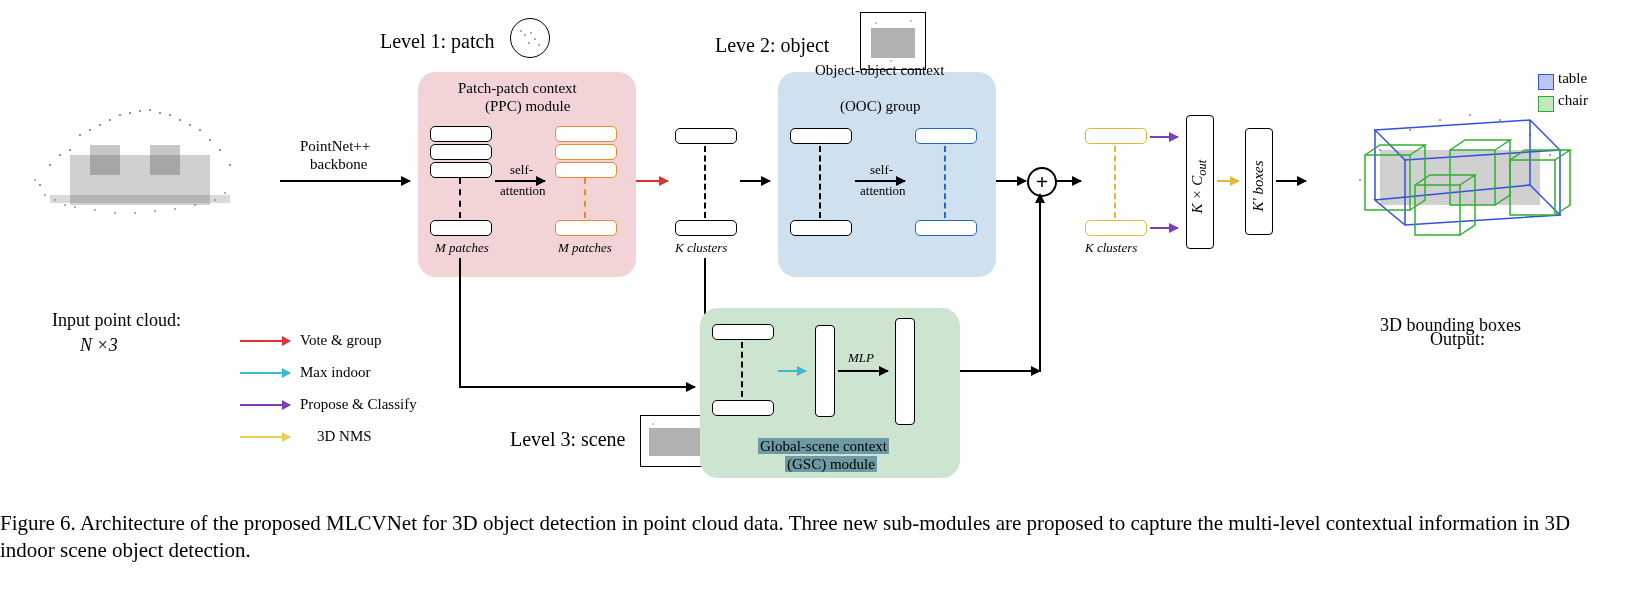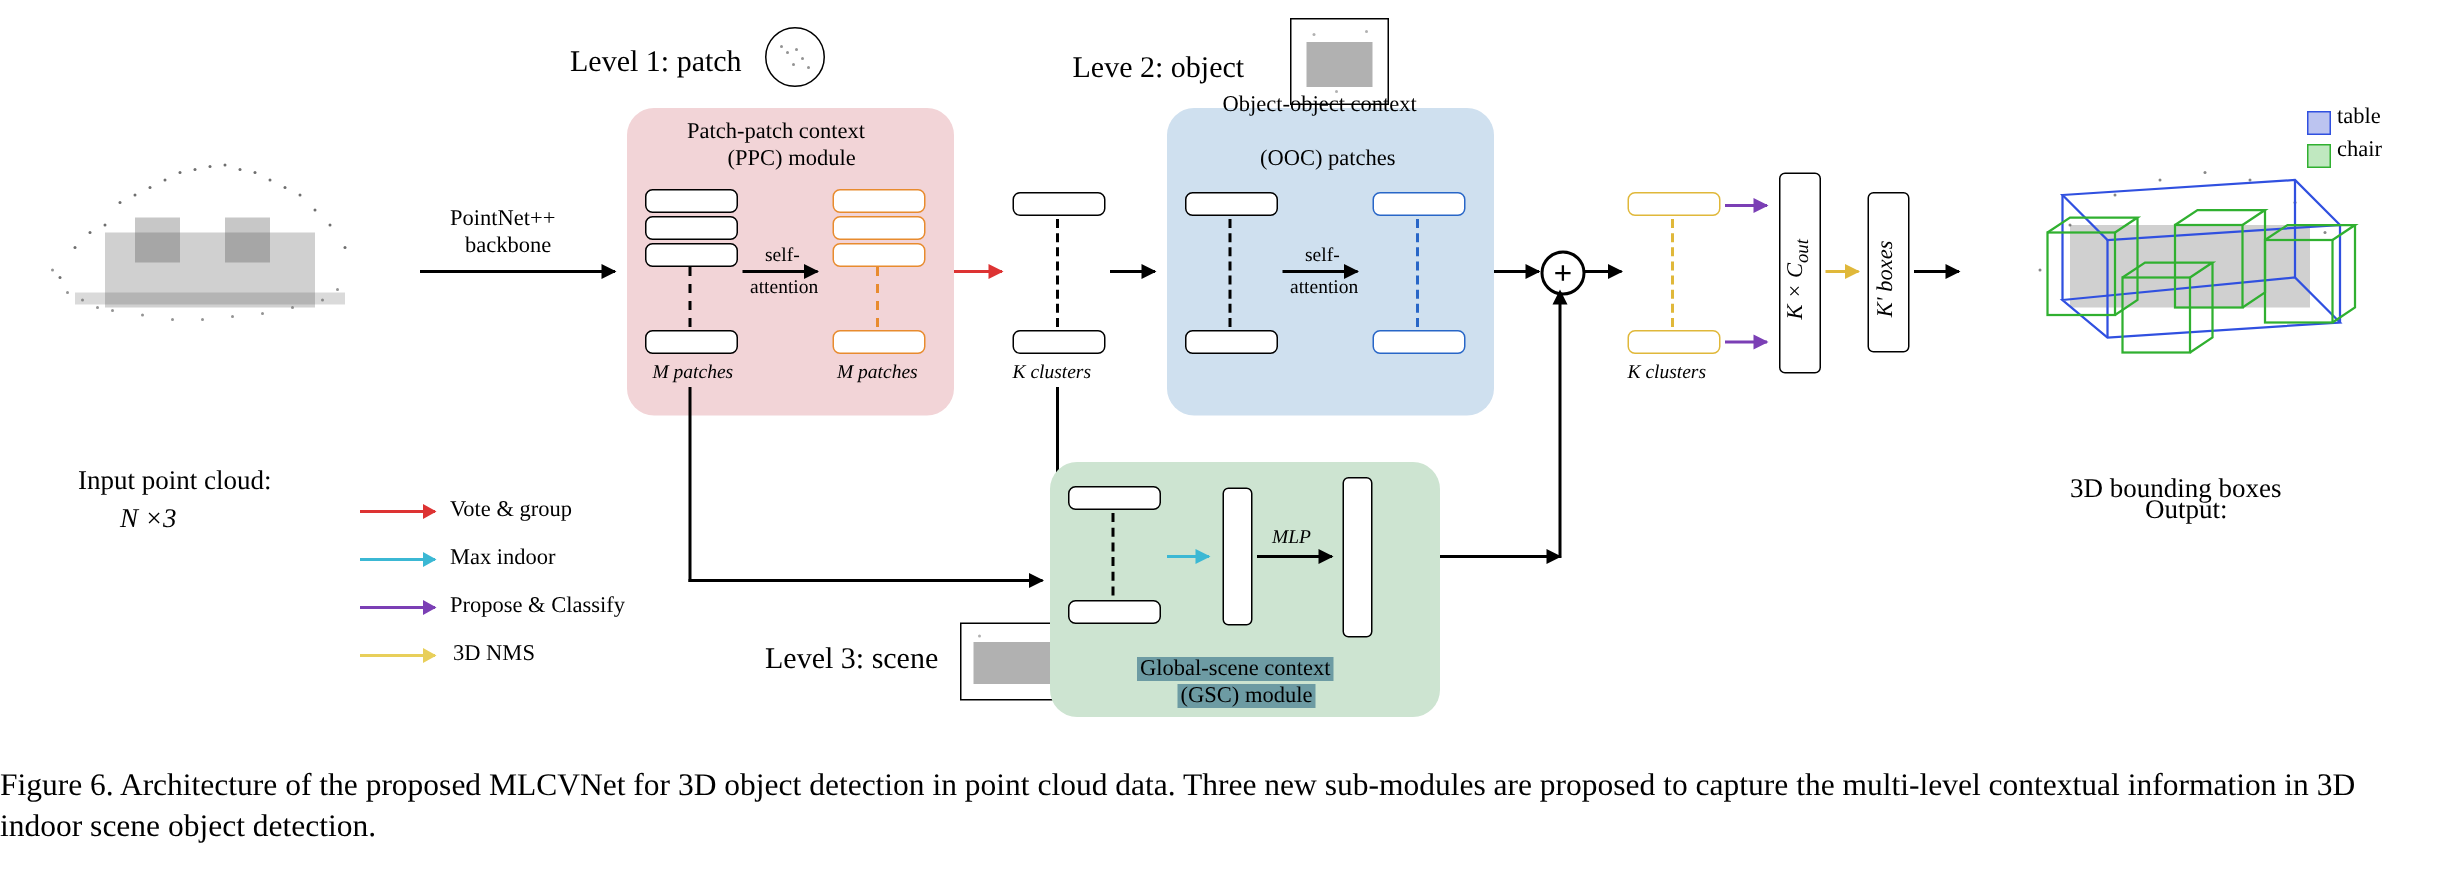--- a/index.html
+++ b/index.html
@@ -217,21 +217,21 @@
   <div class="label" style="left:42px;top:300px;">Input point cloud:</div>
   <div class="label italic" style="left:70px;top:325px;">N ×3</div>
 
   <div class="legend-arrow" style="left:230px;top:330px;background:#d33;color:#d33;"></div>
   <div class="label small" style="left:290px;top:322px;">Vote &amp; group</div>
   <div class="legend-arrow" style="left:230px;top:362px;background:#3bb8d4;color:#3bb8d4;"></div>
   <div class="label small" style="left:290px;top:354px;">Max indoor</div>
   <div class="legend-arrow" style="left:230px;top:394px;background:#7b3fb5;color:#7b3fb5;"></div>
   <div class="label small" style="left:290px;top:386px;">Propose &amp; Classify</div>
   <div class="legend-arrow" style="left:230px;top:426px;background:#e8cf5a;color:#e8cf5a;"></div>
-  <div class="label small" style="left:292px;top:418px;text-align:right;">3D NMS</div>
+  <div class="label small" style="left:307px;top:418px;text-align:right;">3D NMS</div>
 
   <div class="arrow" style="left:270px;top:170px;width:130px;"></div>
   <div class="label small" style="left:290px;top:128px;">PointNet++</div>
   <div class="label small" style="left:300px;top:146px;">backbone</div>
 
   <div class="label label-bold" style="left:370px;top:20px;font-size:20px;">Level 1: patch</div>
   <div class="icon-circle" style="left:500px;top:8px;">
     <svg viewBox="0 0 38 38">
         <g fill="#666" opacity="0.7">
           <circle cx="10" cy="12" r="1"></circle>
@@ -282,21 +282,21 @@
           <rect x="10" y="15" width="44" height="30"></rect>
           <circle cx="15" cy="10" r="1"></circle>
           <circle cx="50" cy="8" r="1"></circle>
           <circle cx="30" cy="48" r="1"></circle>
         </g>
       </svg>
   </div>
 
   <div class="module-box ooc" style="left:768px;top:62px;width:218px;height:205px;"></div>
   <div class="label small label-bold" style="left:805px;top:52px;">Object-object context</div>
-  <div class="label small label-bold" style="left:830px;top:88px;">(OOC) patches</div>
+  <div class="label small label-bold" style="left:830px;top:88px;">(OOC) group</div>
   <div class="bar" style="left:780px;top:118px;"></div>
   <div class="dashed-v" style="left:809px;top:136px;height:72px;"></div>
   <div class="bar" style="left:780px;top:210px;"></div>
   <div class="bar blue" style="left:905px;top:118px;"></div>
   <div class="dashed-v blue" style="left:934px;top:136px;height:72px;"></div>
   <div class="bar blue" style="left:905px;top:210px;"></div>
   <div class="arrow" style="left:845px;top:170px;width:50px;"></div>
   <div class="label small" style="left:860px;top:152px;font-size:13px;">self-</div>
   <div class="label small" style="left:850px;top:173px;font-size:13px;">attention</div>
 

